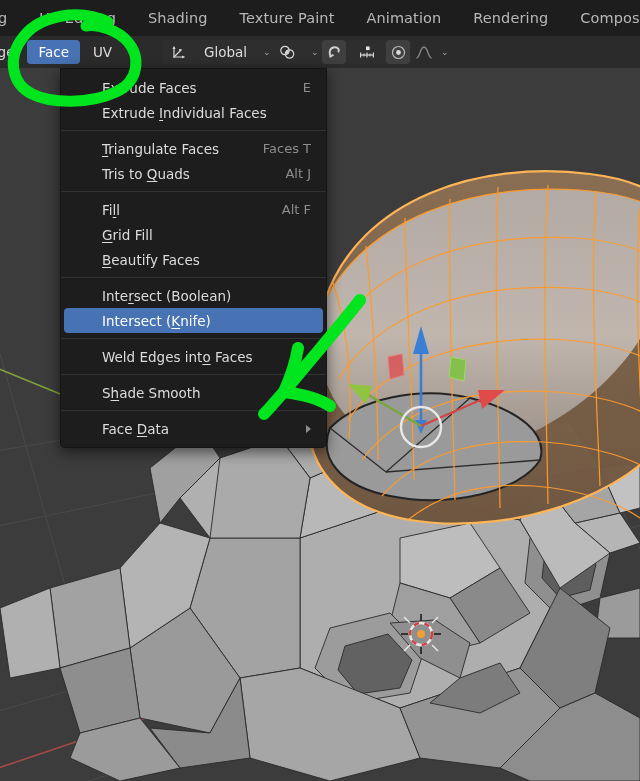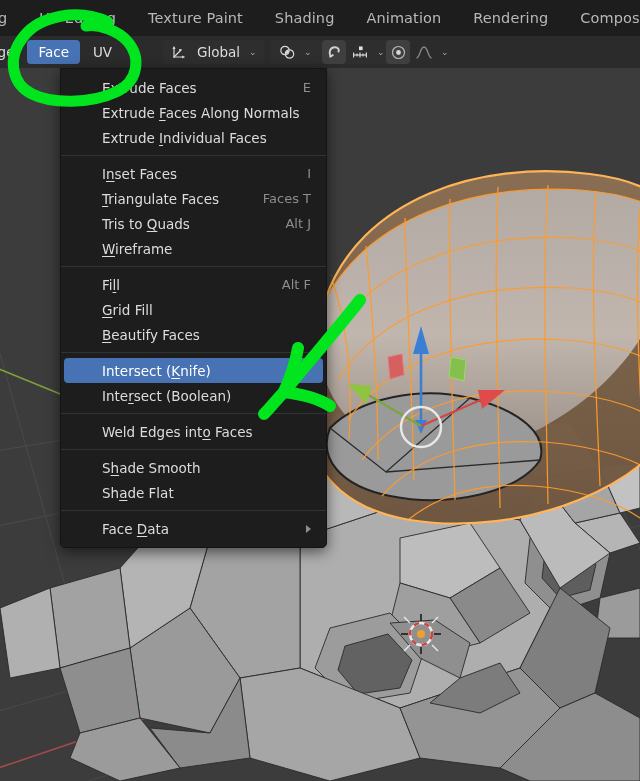--- a/index.html
+++ b/index.html
@@ -29,21 +29,21 @@
   .selmodes{position:absolute;left:-22px;top:4px;display:flex;gap:2px;align-items:center;}
   .selmode{
     height:24px;line-height:24px;padding:0 11px;font-size:13.5px;color:#dcdcdc;
     background:#2b2b2b;border-radius:4px;
   }
   .selmode.vert{border-radius:4px 0 0 4px;}
   .selmode.active{background:#4772b3;color:#ffffff;}
 
   .tgroup{
     position:absolute;top:4px;height:24px;display:flex;align-items:center;
-    background:#2e2e2e;border-radius:4px;padding:0 4px;gap:2px;
+    background:#2e2e2e;border-radius:4px;padding:0 4px;gap:9px;
   }
   .tgroup.flat{background:transparent;padding:0;}
   .tlabel{color:#dcdcdc;font-size:13.5px;padding:0 4px;}
   .chev{color:#a8a8a8;font-size:9px;line-height:1;padding:0 3px;}
   .ibtn{
     width:24px;height:24px;border-radius:4px;display:flex;align-items:center;justify-content:center;
   }
   .ibtn.on{background:#3f3f3f;}
   .ibtn.dim svg{opacity:.55;}
 
@@ -82,22 +82,22 @@
 </style>
 </head>
 <body>
 
 <div id="app">
 
   <div class="topbar">
     <div class="tabs">
       <div class="tab">g</div>
       <div class="tab">UV Editing</div>
+      <div class="tab">Shading</div>
       <div class="tab">Texture Paint</div>
-      <div class="tab">Shading</div>
       <div class="tab">Animation</div>
       <div class="tab">Rendering</div>
       <div class="tab">Compositing</div>
 
     </div>
   </div>
 
   <div class="toolhdr">
 
     <div class="selmodes">
@@ -326,79 +326,66 @@
     </svg>
   </div>
 
   <div class="menu">
 
     <div class="mitem">
       <span class="mlabel"><u>E</u>xtrude Faces</span>
       <span class="mkey">E</span>
     </div>
     <div class="mitem">
-      <span class="mlabel">Extrude <u>F</u>aces Along Normals</span>
-    </div>
-    <div class="mitem">
       <span class="mlabel">Extrude <u>I</u>ndividual Faces</span>
     </div>
 
     <div class="msep"></div>
 
-    <div class="mitem">
-      <span class="mlabel">I<u>n</u>set Faces</span>
-      <span class="mkey">I</span>
-    </div>
     <div class="mitem">
       <span class="mlabel"><u>T</u>riangulate Faces</span>
       <span class="mkey">Faces T</span>
     </div>
     <div class="mitem">
       <span class="mlabel">Tris to <u>Q</u>uads</span>
       <span class="mkey">Alt J</span>
     </div>
-    <div class="mitem">
-      <span class="mlabel"><u>W</u>ireframe</span>
-    </div>
 
     <div class="msep"></div>
 
     <div class="mitem">
       <span class="mlabel">Fi<u>l</u>l</span>
       <span class="mkey">Alt F</span>
     </div>
     <div class="mitem">
       <span class="mlabel"><u>G</u>rid Fill</span>
     </div>
     <div class="mitem">
       <span class="mlabel"><u>B</u>eautify Faces</span>
     </div>
 
     <div class="msep"></div>
 
+    <div class="mitem">
+      <span class="mlabel">Inte<u>r</u>sect (Boolean)</span>
+    </div>
     <div class="mitem sel">
       <span class="mlabel">Intersect (<u>K</u>nife)</span>
     </div>
-    <div class="mitem">
-      <span class="mlabel">Inte<u>r</u>sect (Boolean)</span>
-    </div>
 
     <div class="msep"></div>
 
     <div class="mitem">
       <span class="mlabel">Weld Edges int<u>o</u> Faces</span>
     </div>
 
     <div class="msep"></div>
 
     <div class="mitem">
       <span class="mlabel">S<u>h</u>ade Smooth</span>
-    </div>
-    <div class="mitem">
-      <span class="mlabel">Sh<u>a</u>de Flat</span>
     </div>
 
     <div class="msep"></div>
 
     <div class="mitem">
       <span class="mlabel">Face <u>D</u>ata</span>
       <span class="marrow"></span>
     </div>
   </div>
 

